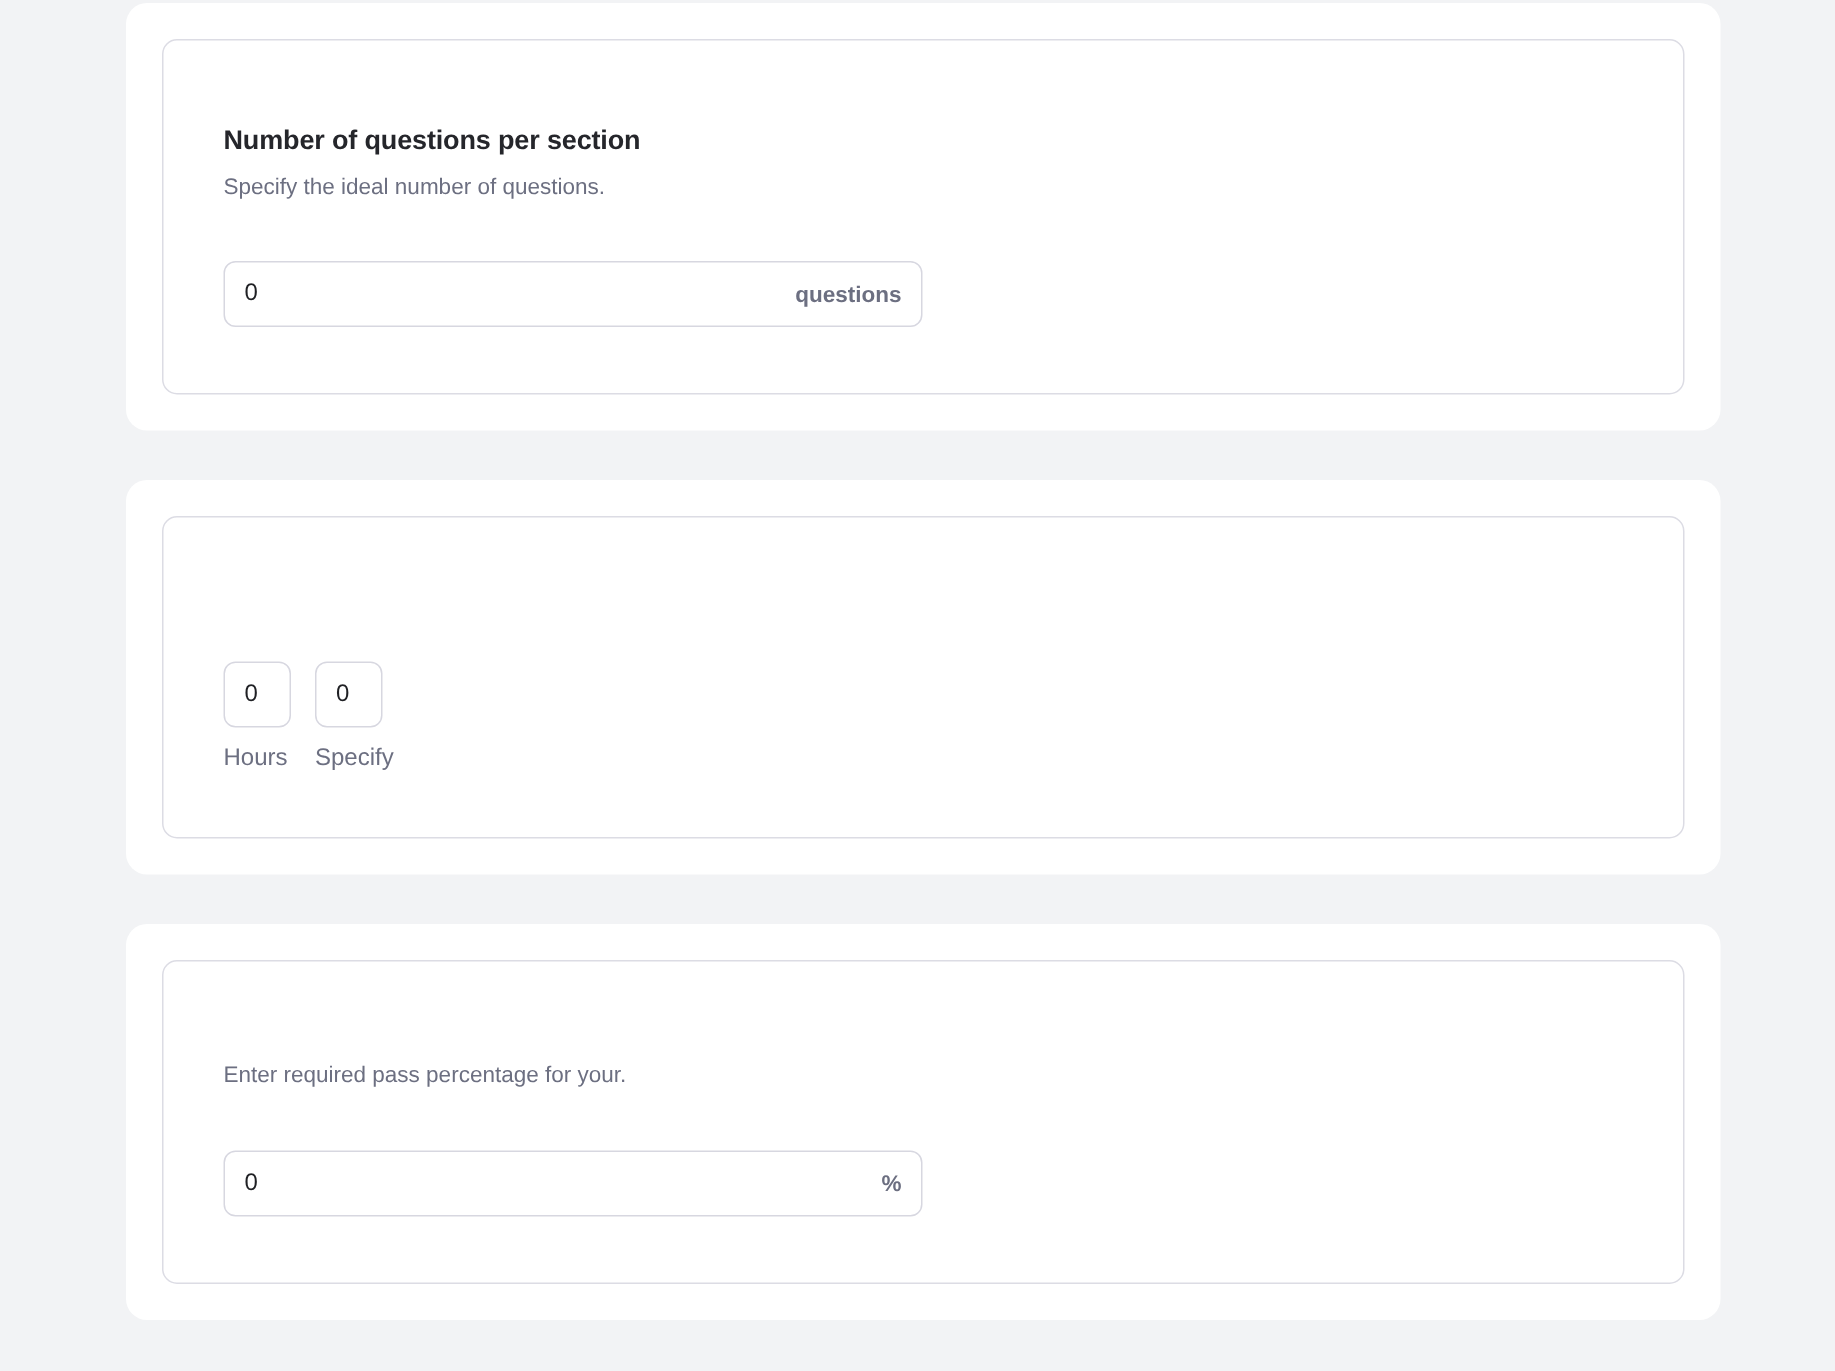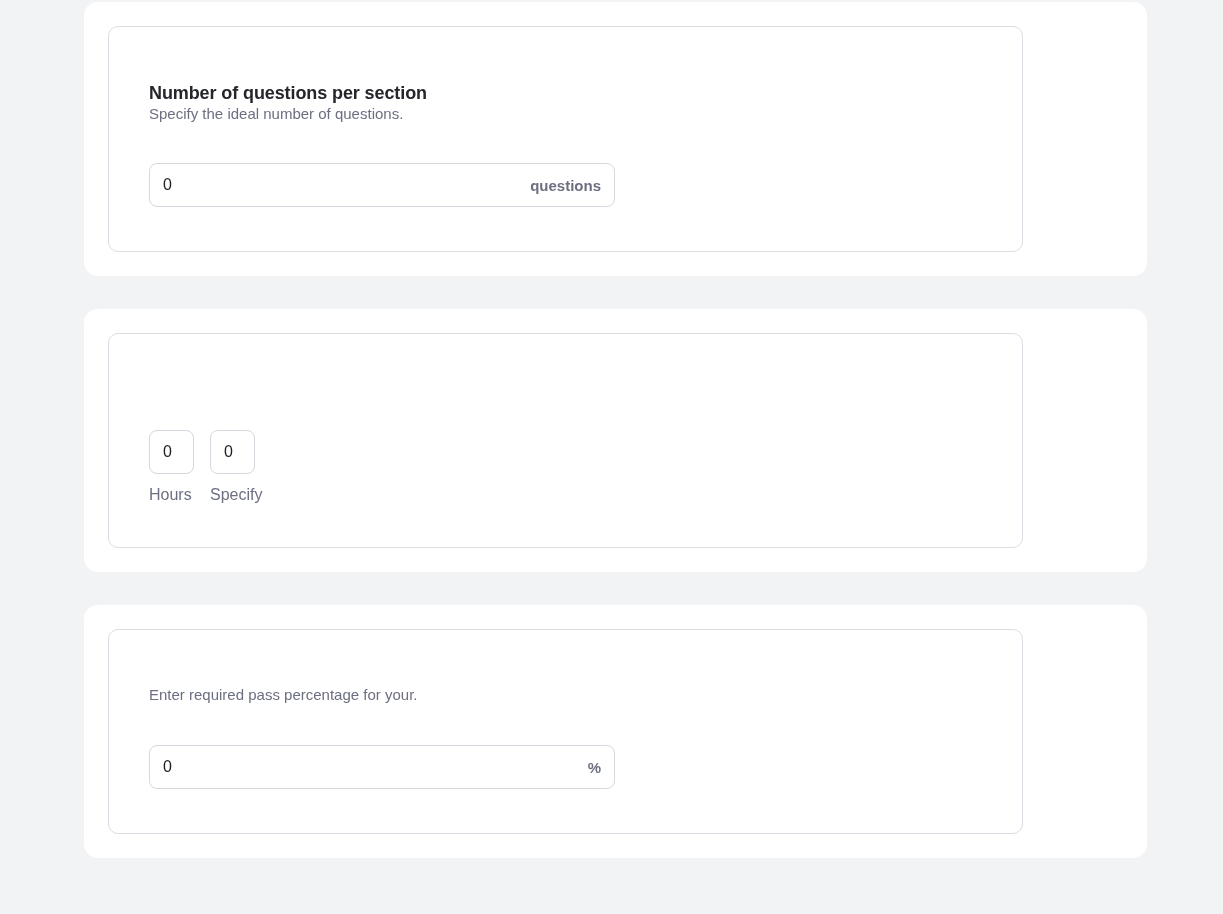--- a/index.html
+++ b/index.html
@@ -25,21 +25,21 @@
   .section {
     width: 1063px;
     background: #ffffff;
     border-radius: 14px;
     padding: 24px;
     margin-bottom: 33px;
   }
 
   
   .card {
-    width: 915px;
+    width: 1015px;
     background: #ffffff;
     border: 1px solid #dcdce4;
     border-radius: 10px;
     padding: 0 40px;
   }
 
   .card-body {
     padding-top: 56px;
     padding-bottom: 44px;
   }
@@ -49,20 +49,21 @@
     font-weight: bold;
     color: #25262b;
     letter-spacing: -0.1px;
     line-height: 1.2;
   }
 
   .card-subtitle {
     font-size: 15px;
     font-weight: normal;
     color: #6c6f81;
+    margin-top: 11px;
     line-height: 1.25;
   }
 
   
   .input-row { margin-top: 40px; }
 
   .input-wide {
     position: relative;
     width: 466px;
     height: 44px;

